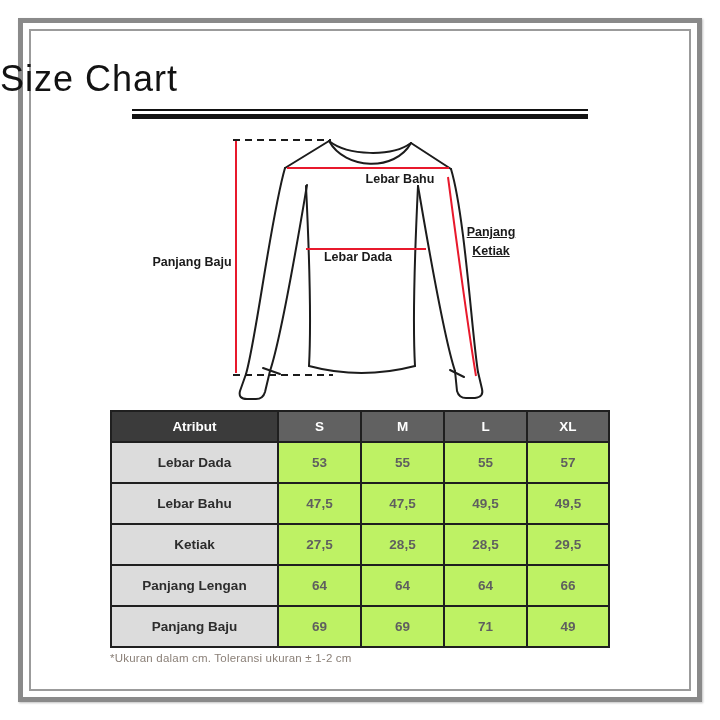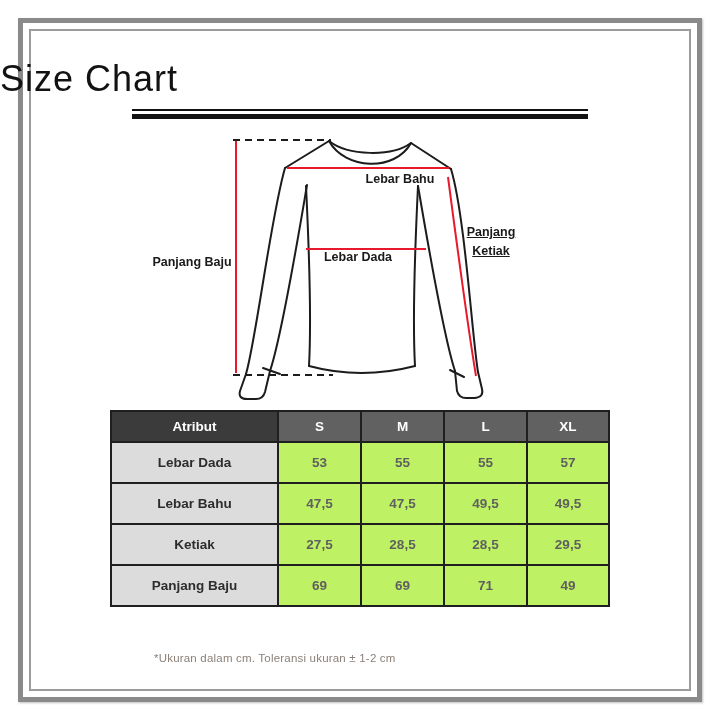--- a/index.html
+++ b/index.html
@@ -65,21 +65,21 @@
   }
   .size-table thead tr{ height:31px; }
   .size-table tbody tr{ height:41px; }
   th.attr-h{ background:var(--header-attr-bg); color:#ffffff; font-size:13.5px; font-weight:700; }
   th.size-h{ background:var(--header-size-bg); color:#ffffff; font-size:13.5px; font-weight:700; }
   td.attr{ background:var(--attr-col-bg); color:#2d2d2d; font-size:13.5px; font-weight:700; }
   td.val{ background:#bef264; color:#5f5f5f; font-size:13.5px; font-weight:700; }
 
   .footnote{
     position:absolute; left:110px; top:652px; width:480px;
-    font-size:11.5px; color:var(--footnote-text); letter-spacing:.2px;margin-left:44px;
+    font-size:11.5px; color:var(--footnote-text); letter-spacing:.2px;
   }
 </style>
 </head>
 <body>
 
 <div class="frame-outer"></div>
 <div class="frame-inner"></div>
 
 <h1 class="title">Size Chart</h1>
 
@@ -165,20 +165,28 @@
       </tr>
       <tr>
       <td class="attr">Ketiak</td>
 
     <td class="val">27,5</td>
         <td class="val">28,5</td>
         <td class="val">28,5</td>
         <td class="val">29,5</td>
       </tr>
       <tr>
+      <td class="attr">Panjang Lengan</td>
+
+    <td class="val">64</td>
+        <td class="val">64</td>
+        <td class="val">64</td>
+        <td class="val">66</td>
+      </tr>
+      <tr>
       <td class="attr">Panjang Baju</td>
 
     <td class="val">69</td>
         <td class="val">69</td>
         <td class="val">71</td>
         <td class="val">49</td>
       </tr>
     </tbody>
 </table>
 

